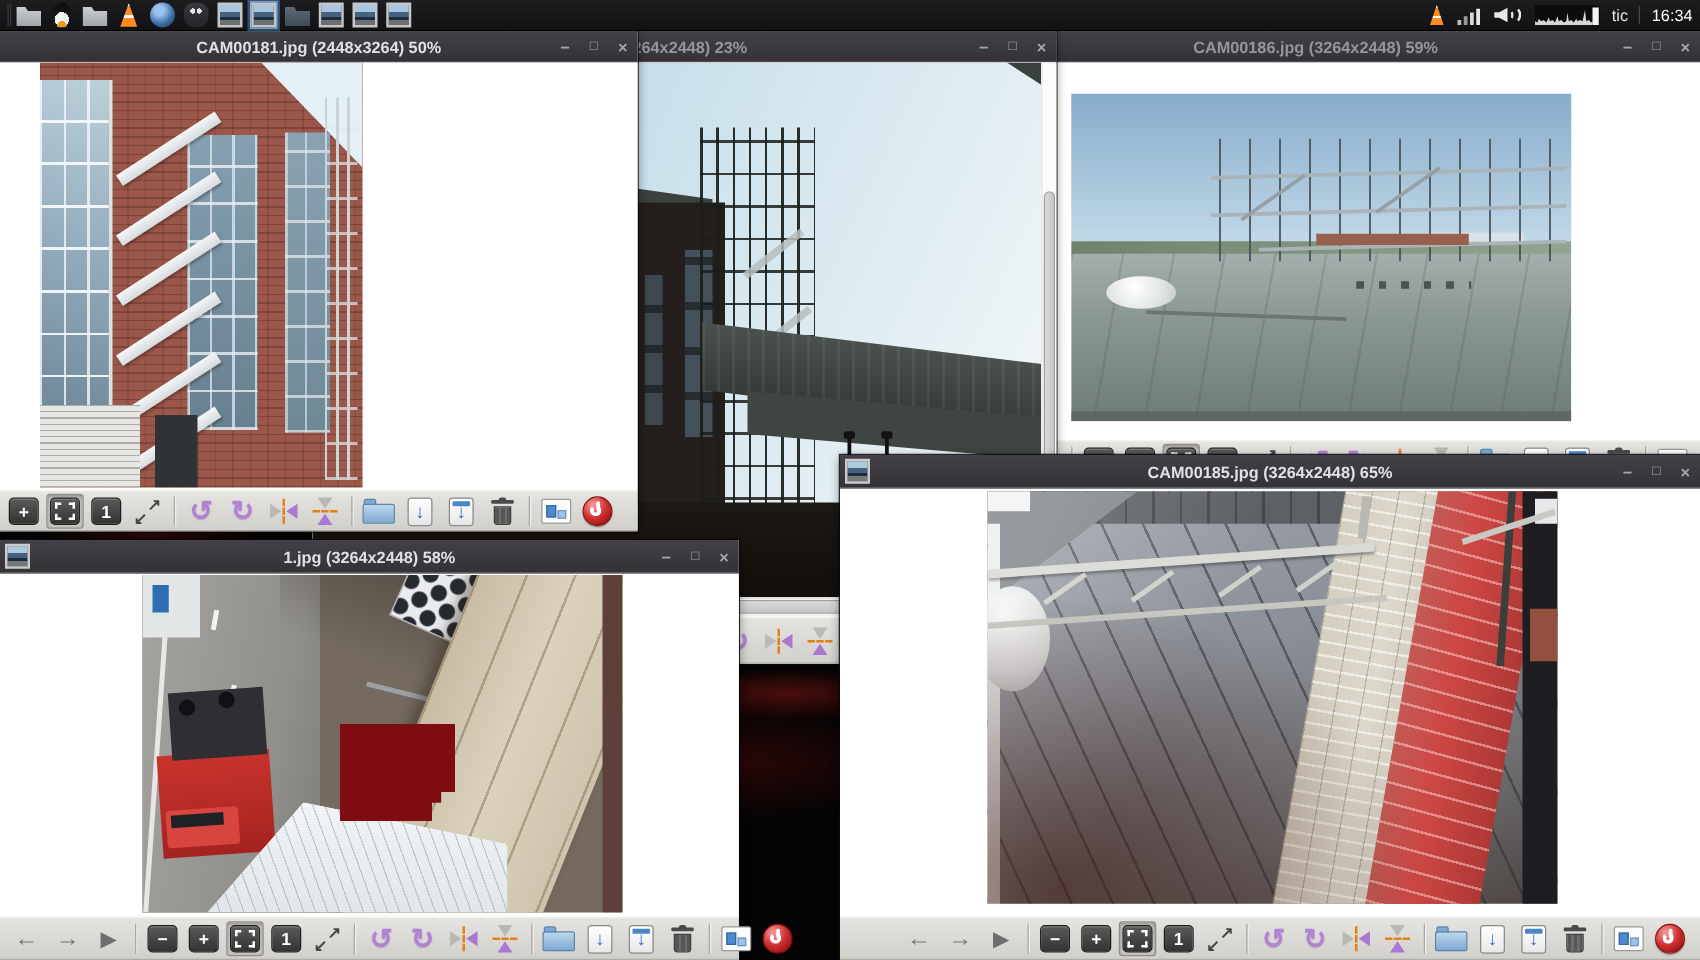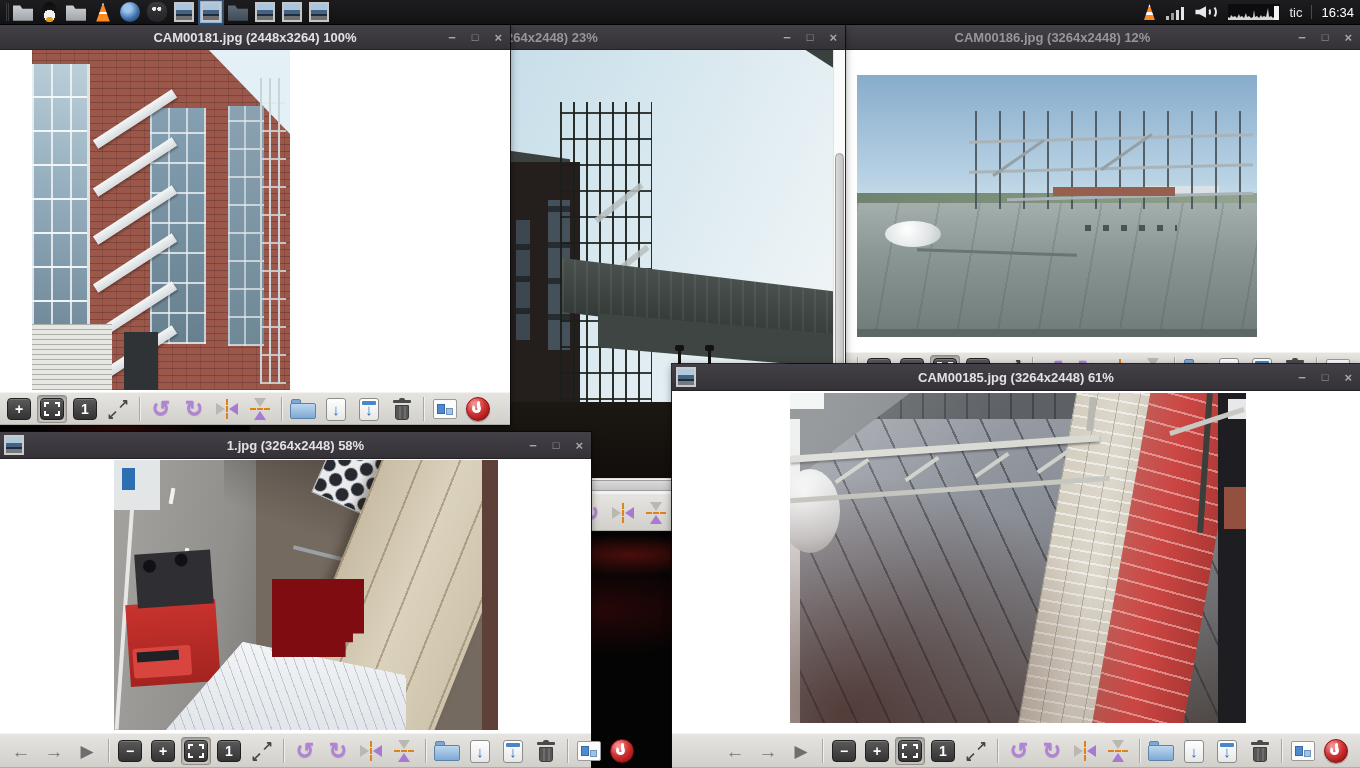--- a/index.html
+++ b/index.html
@@ -230,21 +230,21 @@
       background:radial-gradient(ellipse at 12% 96%,rgba(58,22,14,.6),transparent 52%),
       linear-gradient(115deg,rgba(255,255,255,.16) 8%,transparent 38%);}
 </style>
 </head>
 <body>
 
 <div id="screen">
 
   <div class="window" style="left:745px;top:25px;width:615px;height:360px;z-index:1;">
     <div class="titlebar t25">
-      <div class="title">CAM00186.jpg (3264x2448) 12%</div>
+      <div class="title">CAM00186.jpg (3264x2448) 59%</div>
       <div class="winctl">
         <span>−</span>
         <span class="mx">□</span>
         <span>×</span>
       </div>
     </div>
     <div class="content" style="top:25px;bottom:33px;">
       <div class="photo p3" style="left:112px;top:25px;width:400px;height:262px;" aria-label="flat roof with scaffolding framework under blue sky">
         <div class="abs p3-green"></div>
         <div class="abs p3-bldg"></div>
@@ -470,21 +470,21 @@
           <span class="quiti">
             <i class="ring"></i>
             <i class="stick"></i>
           </span>
         </div>
       </div>
   </div>
 
   <div class="window" style="left:0;top:25px;width:510px;height:400px;z-index:3;">
     <div class="titlebar t25">
-      <div class="title bright">CAM00181.jpg (2448x3264) 100%</div>
+      <div class="title bright">CAM00181.jpg (2448x3264) 50%</div>
       <div class="winctl">
         <span>−</span>
         <span class="mx">□</span>
         <span>×</span>
       </div>
     </div>
     <div class="content" style="top:25px;bottom:33px;">
       <div class="photo p1" style="left:32px;top:0;width:258px;height:340px;" aria-label="red brick building with white fire-escape stairs and scaffolding">
         <div class="abs p1-sky"></div>
         <div class="abs p1-glassL"></div>
@@ -696,21 +696,21 @@
             <i class="ring"></i>
             <i class="stick"></i>
           </span>
         </div>
       </div>
   </div>
 
   <div class="window" style="left:672px;top:364px;width:688px;height:404px;z-index:5;">
     <div class="titlebar t27">
       <span class="appicon"></span>
-      <div class="title bright">CAM00185.jpg (3264x2448) 61%</div>
+      <div class="title bright">CAM00185.jpg (3264x2448) 65%</div>
       <div class="winctl">
         <span>−</span>
         <span class="mx">□</span>
         <span>×</span>
       </div>
     </div>
     <div class="content" style="top:27px;bottom:35px;">
       <div class="photo p5" style="left:118px;top:2px;width:456px;height:330px;" aria-label="close-up of metal roof slope with white walkway and red painted planks">
         <div class="abs p5-far"></div>
         <div class="abs p5-left"></div>

